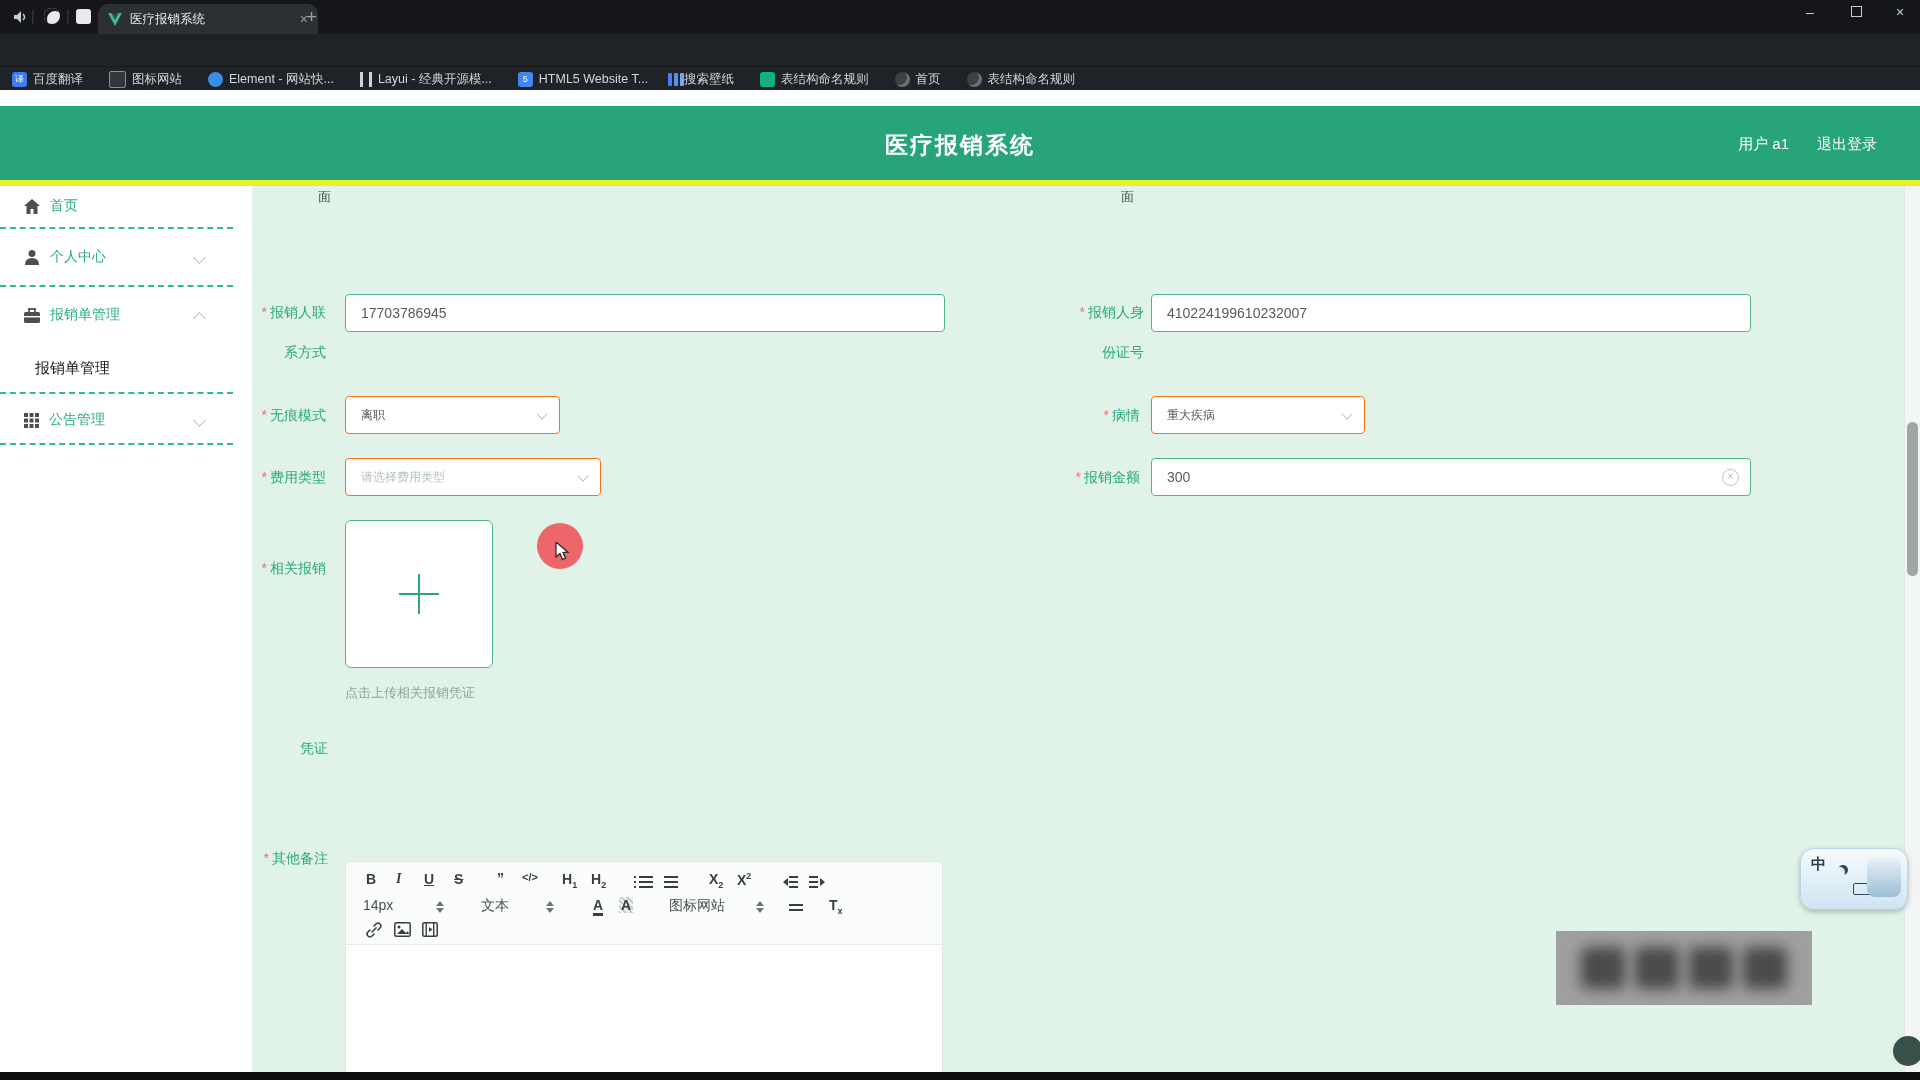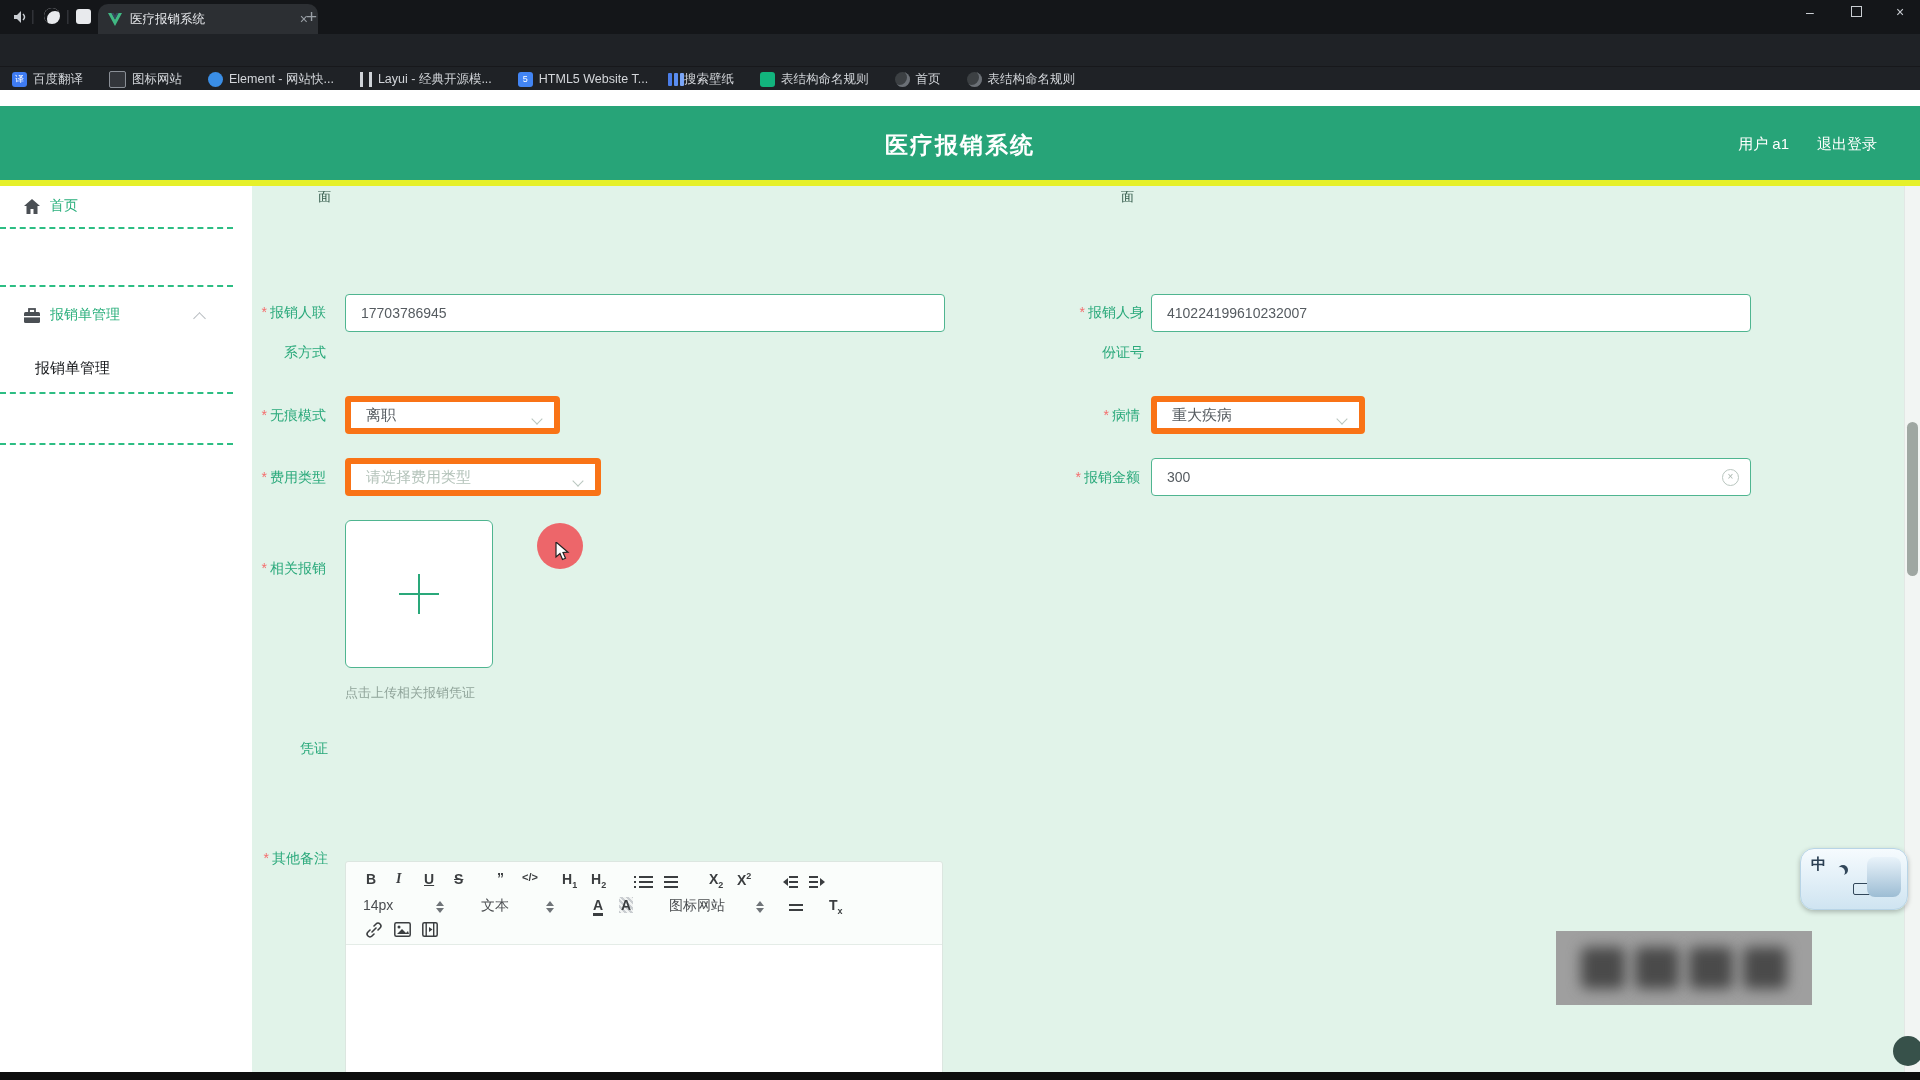--- a/index.html
+++ b/index.html
@@ -55,22 +55,22 @@
   .chev{position:absolute;right:48px;width:8px;height:8px;border-right:1.5px solid #b7bcc0;
         border-bottom:1.5px solid #b7bcc0;}
   .chev.down{transform:rotate(45deg);}
   .chev.up{transform:rotate(-135deg);margin-top:6px;}
   
   .stray{color:#2f5747;font-size:13px;}
   .flabel{position:absolute;width:96px;text-align:right;line-height:40px;font-size:14px;color:#2aa97b;white-space:nowrap;}
   .req{color:#f56c6c;margin-right:3px;}
   .tinput{position:absolute;box-sizing:border-box;height:38px;border:1px solid #4fb590;border-radius:4px;
           background:#fff;padding:0 15px;font-size:14px;color:#555b60;outline:none;font-family:"Liberation Sans",sans-serif;}
-  .tselect{position:absolute;box-sizing:border-box;height:38px;border:6px solid #f97316;border-radius:4px;
-           background:#fff;display:flex;align-items:center;padding:0 30px 0 15px;font-size:15px;color:#555b60;}
+  .tselect{position:absolute;box-sizing:border-box;height:38px;border:1px solid #f97316;border-radius:4px;
+           background:#fff;display:flex;align-items:center;padding:0 30px 0 15px;font-size:12px;color:#555b60;}
   .tselect .ph{color:#b4c3ba;}
   .selchev{position:absolute;right:13px;top:13px;width:7px;height:7px;border-right:1.5px solid #b9c6bf;
            border-bottom:1.5px solid #b9c6bf;transform:rotate(45deg);}
   .clearx{position:absolute;right:12px;top:11px;width:15px;height:15px;border:1px solid #b9c6bf;border-radius:50%;
           color:#a9b6af;font-size:10px;line-height:14px;text-align:center;}
   .upload{left:345px;top:520px;width:146px;height:146px;background:#fff;border:1px solid #4fb590;border-radius:6px;}
   .plus-h{position:absolute;left:53px;top:72px;width:40px;height:2px;background:#2aa87a;}
   .plus-v{position:absolute;left:72px;top:53px;width:2px;height:40px;background:#2aa87a;}
   .uphint{left:345px;top:684px;font-size:13px;color:#90a49a;}
   .clickring{left:537px;top:523px;width:46px;height:46px;border-radius:50%;background:rgba(238,90,94,.92);}
@@ -231,34 +231,59 @@
 <div class="abs yellowline"></div>
 
 <div class="abs sidebar">
   <div class="side-item" style="top:0px">
     <svg class="ic" width="16" height="15" viewBox="0 0 16 15">
         <polygon points="8,0 16,7 13.5,7 13.5,15 9.5,15 9.5,10 6.5,10 6.5,15 2.5,15 2.5,7 0,7" fill="#4a4f54"></polygon>
       </svg>
     <span class="lb">首页</span>
   </div>
   <div class="dash" style="top:41px"></div>
+  <div class="side-item" style="top:51px">
+    <svg class="ic" width="16" height="16" viewBox="0 0 16 16">
+        <circle cx="8" cy="4.5" r="3.5" fill="#4a4f54"></circle>
+        <path d="M1 16 q0 -7 7 -7 q7 0 7 7z" fill="#4a4f54"></path>
+      </svg>
+    <span class="lb">个人中心</span>
+    <span class="chev down"></span>
+  </div>
   <div class="dash" style="top:99px"></div>
   <div class="side-item" style="top:109px">
     <svg class="ic" width="16" height="15" viewBox="0 0 16 15">
         <rect x="0" y="4" width="16" height="11" rx="1.5" fill="#4a4f54"></rect>
         <rect x="5" y="1" width="6" height="4" fill="none" stroke="#4a4f54" stroke-width="1.8"></rect>
         <rect x="0" y="8" width="16" height="1.4" fill="#ffffff"></rect>
       </svg>
     <span class="lb">报销单管理</span>
     <span class="chev up"></span>
   </div>
   <div class="side-sub" style="top:162px">
     <span>报销单管理</span>
   </div>
   <div class="dash" style="top:206px"></div>
+  <div class="side-item" style="top:214px">
+    <svg class="ic" width="15" height="15" viewBox="0 0 15 15">
+        <g fill="#4a4f54">
+          <rect x="0" y="0" width="4" height="4"></rect>
+          <rect x="5.5" y="0" width="4" height="4"></rect>
+          <rect x="11" y="0" width="4" height="4"></rect>
+          <rect x="0" y="5.5" width="4" height="4"></rect>
+          <rect x="5.5" y="5.5" width="4" height="4"></rect>
+          <rect x="11" y="5.5" width="4" height="4"></rect>
+          <rect x="0" y="11" width="4" height="4"></rect>
+          <rect x="5.5" y="11" width="4" height="4"></rect>
+          <rect x="11" y="11" width="4" height="4"></rect>
+        </g>
+      </svg>
+    <span class="lb">公告管理</span>
+    <span class="chev down"></span>
+  </div>
   <div class="dash" style="top:257px"></div>
 </div>
 
 <div class="abs" style="left:252px;top:186px;width:1652px;height:886px;background:#e1f3e9"></div>
 
 <span class="abs stray" style="left:318px;top:188px">面</span>
 <span class="abs stray" style="left:1121px;top:188px">面</span>
 
 <div class="flabel" style="left:230px;top:292px">
   <div><span class="req">*</span><span>报销人联</span></div>

